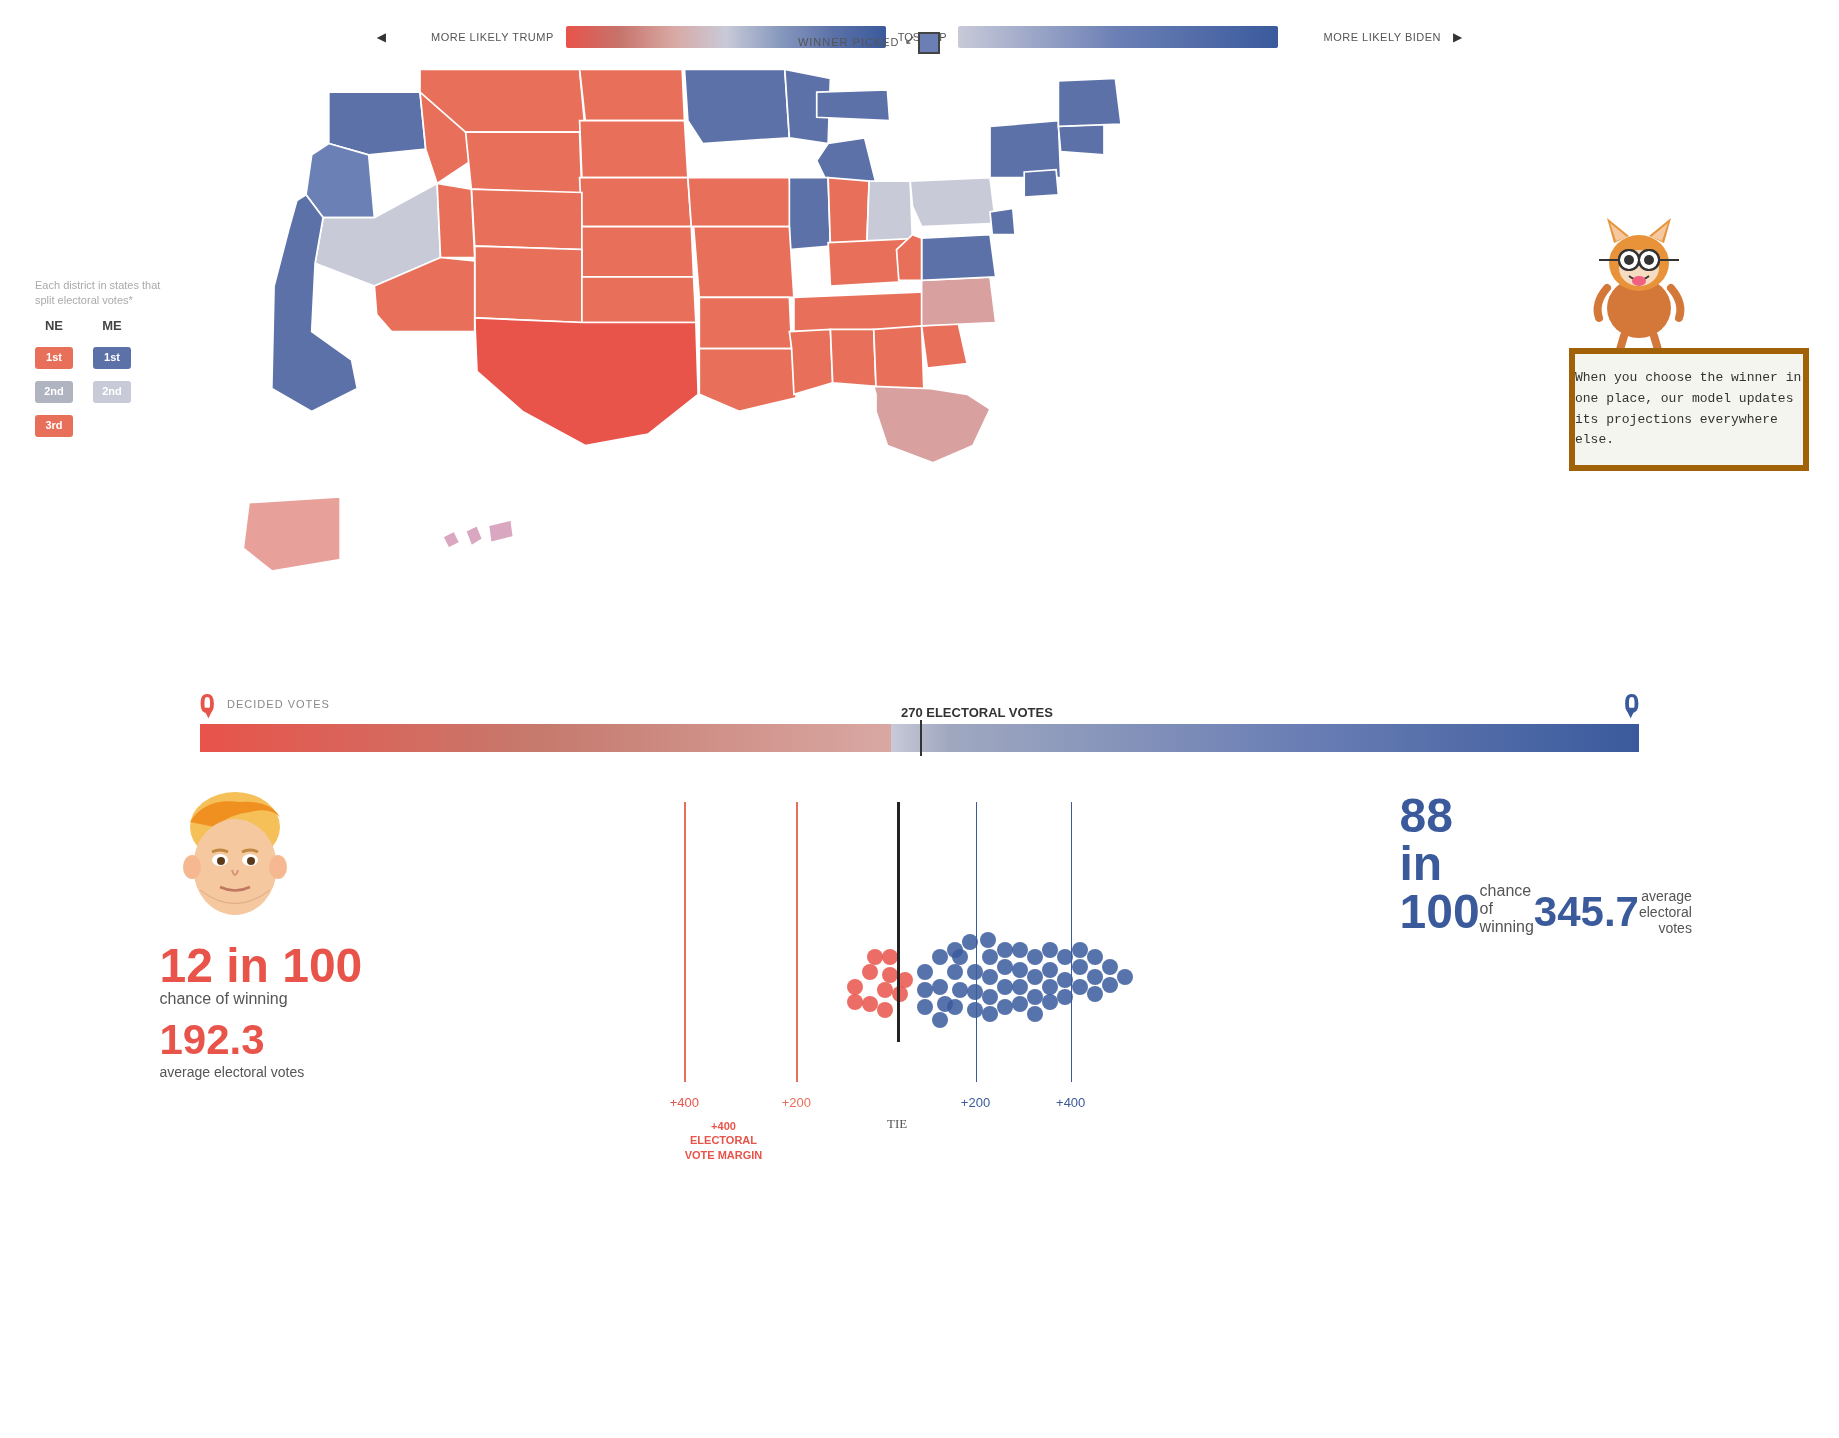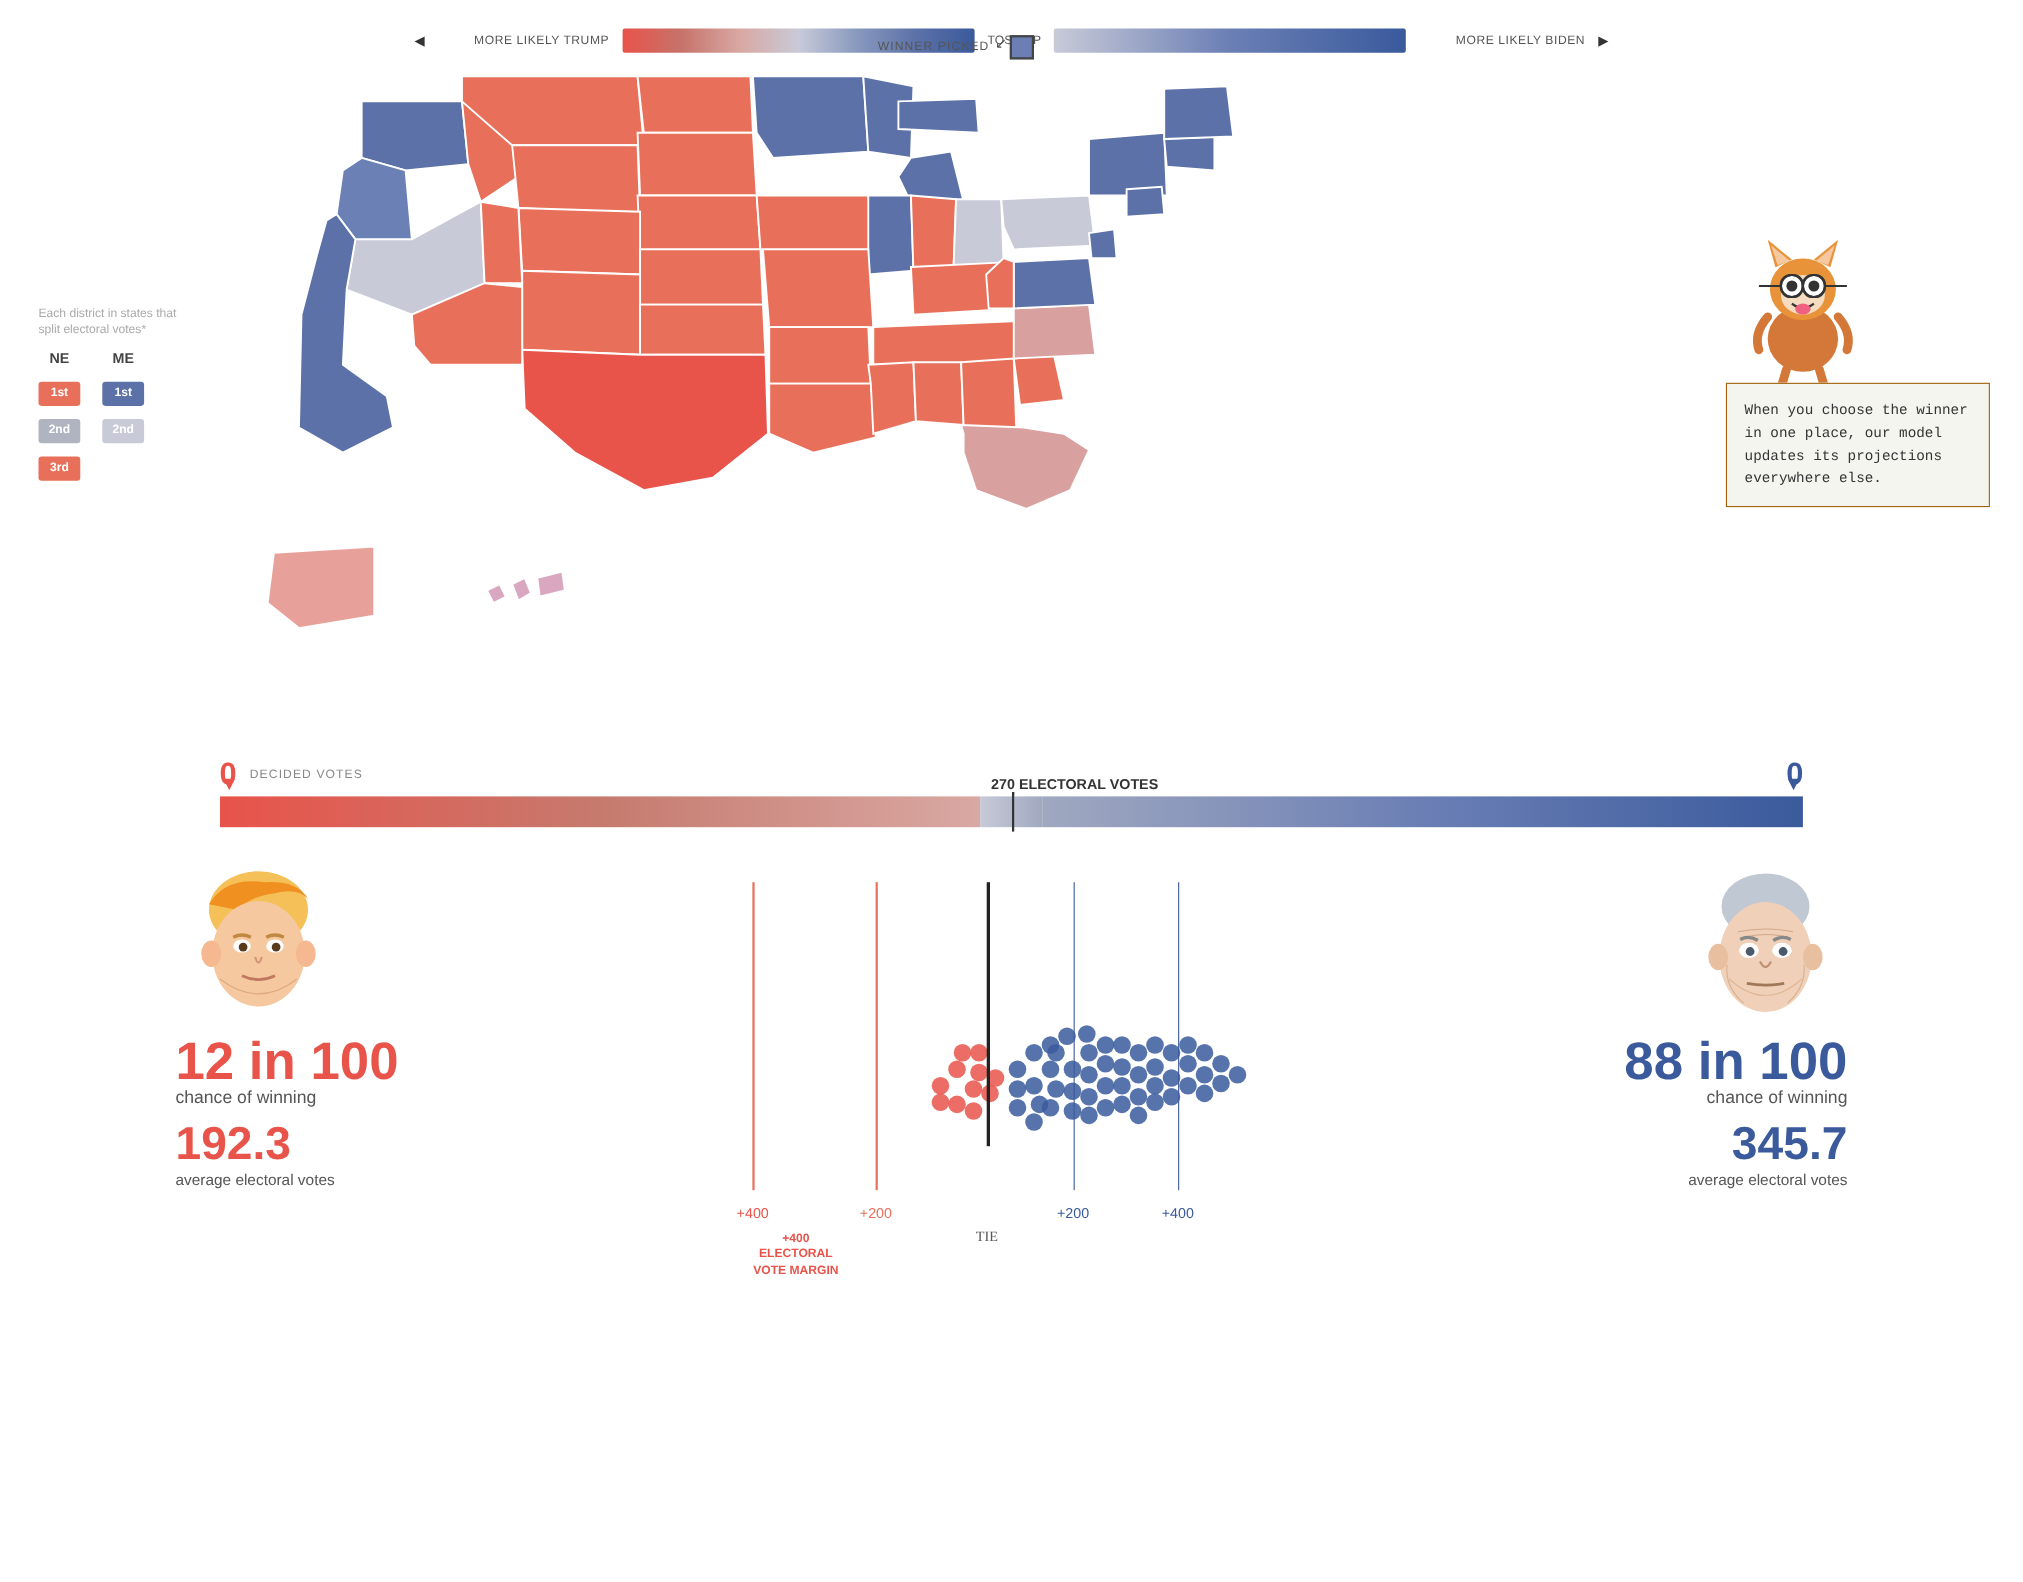--- a/index.html
+++ b/index.html
@@ -121,22 +121,22 @@
     .district-box.gray { background: #b0b4c0; color: #fff; }
     .district-box.gray-light { background: #c8cad8; color: #fff; }
 
     
     .tooltip-box {
       position: absolute;
       right: 30px;
       top: 280px;
       width: 230px;
       background: #f5f5ef;
-      border: 1px solid #a16207;
-      padding: 14px 16px;
+      border: 6px solid #a16207;
+      padding: 14px 0;
       font-family: 'Courier New', monospace;
       font-size: 13px;
       line-height: 1.6;
       color: #333;
     }
 
     
     .electoral-section {
       width: 1600px;
       margin: 20px auto 0;
@@ -264,21 +264,21 @@
     .trump-ev-label {
       font-size: 14px;
       color: #555;
       font-family: Arial, sans-serif;
       text-align: left;
     }
 
     
     .biden-side {
       display: flex;
-      flex-direction: column;
+      flex-direction: row;
       align-items: flex-end;
       width: 280px;
     }
     .biden-chance {
       font-size: 48px;
       font-weight: bold;
       color: #3a5a9c;
       font-family: Arial, sans-serif;
       line-height: 1;
       margin-top: 10px;

